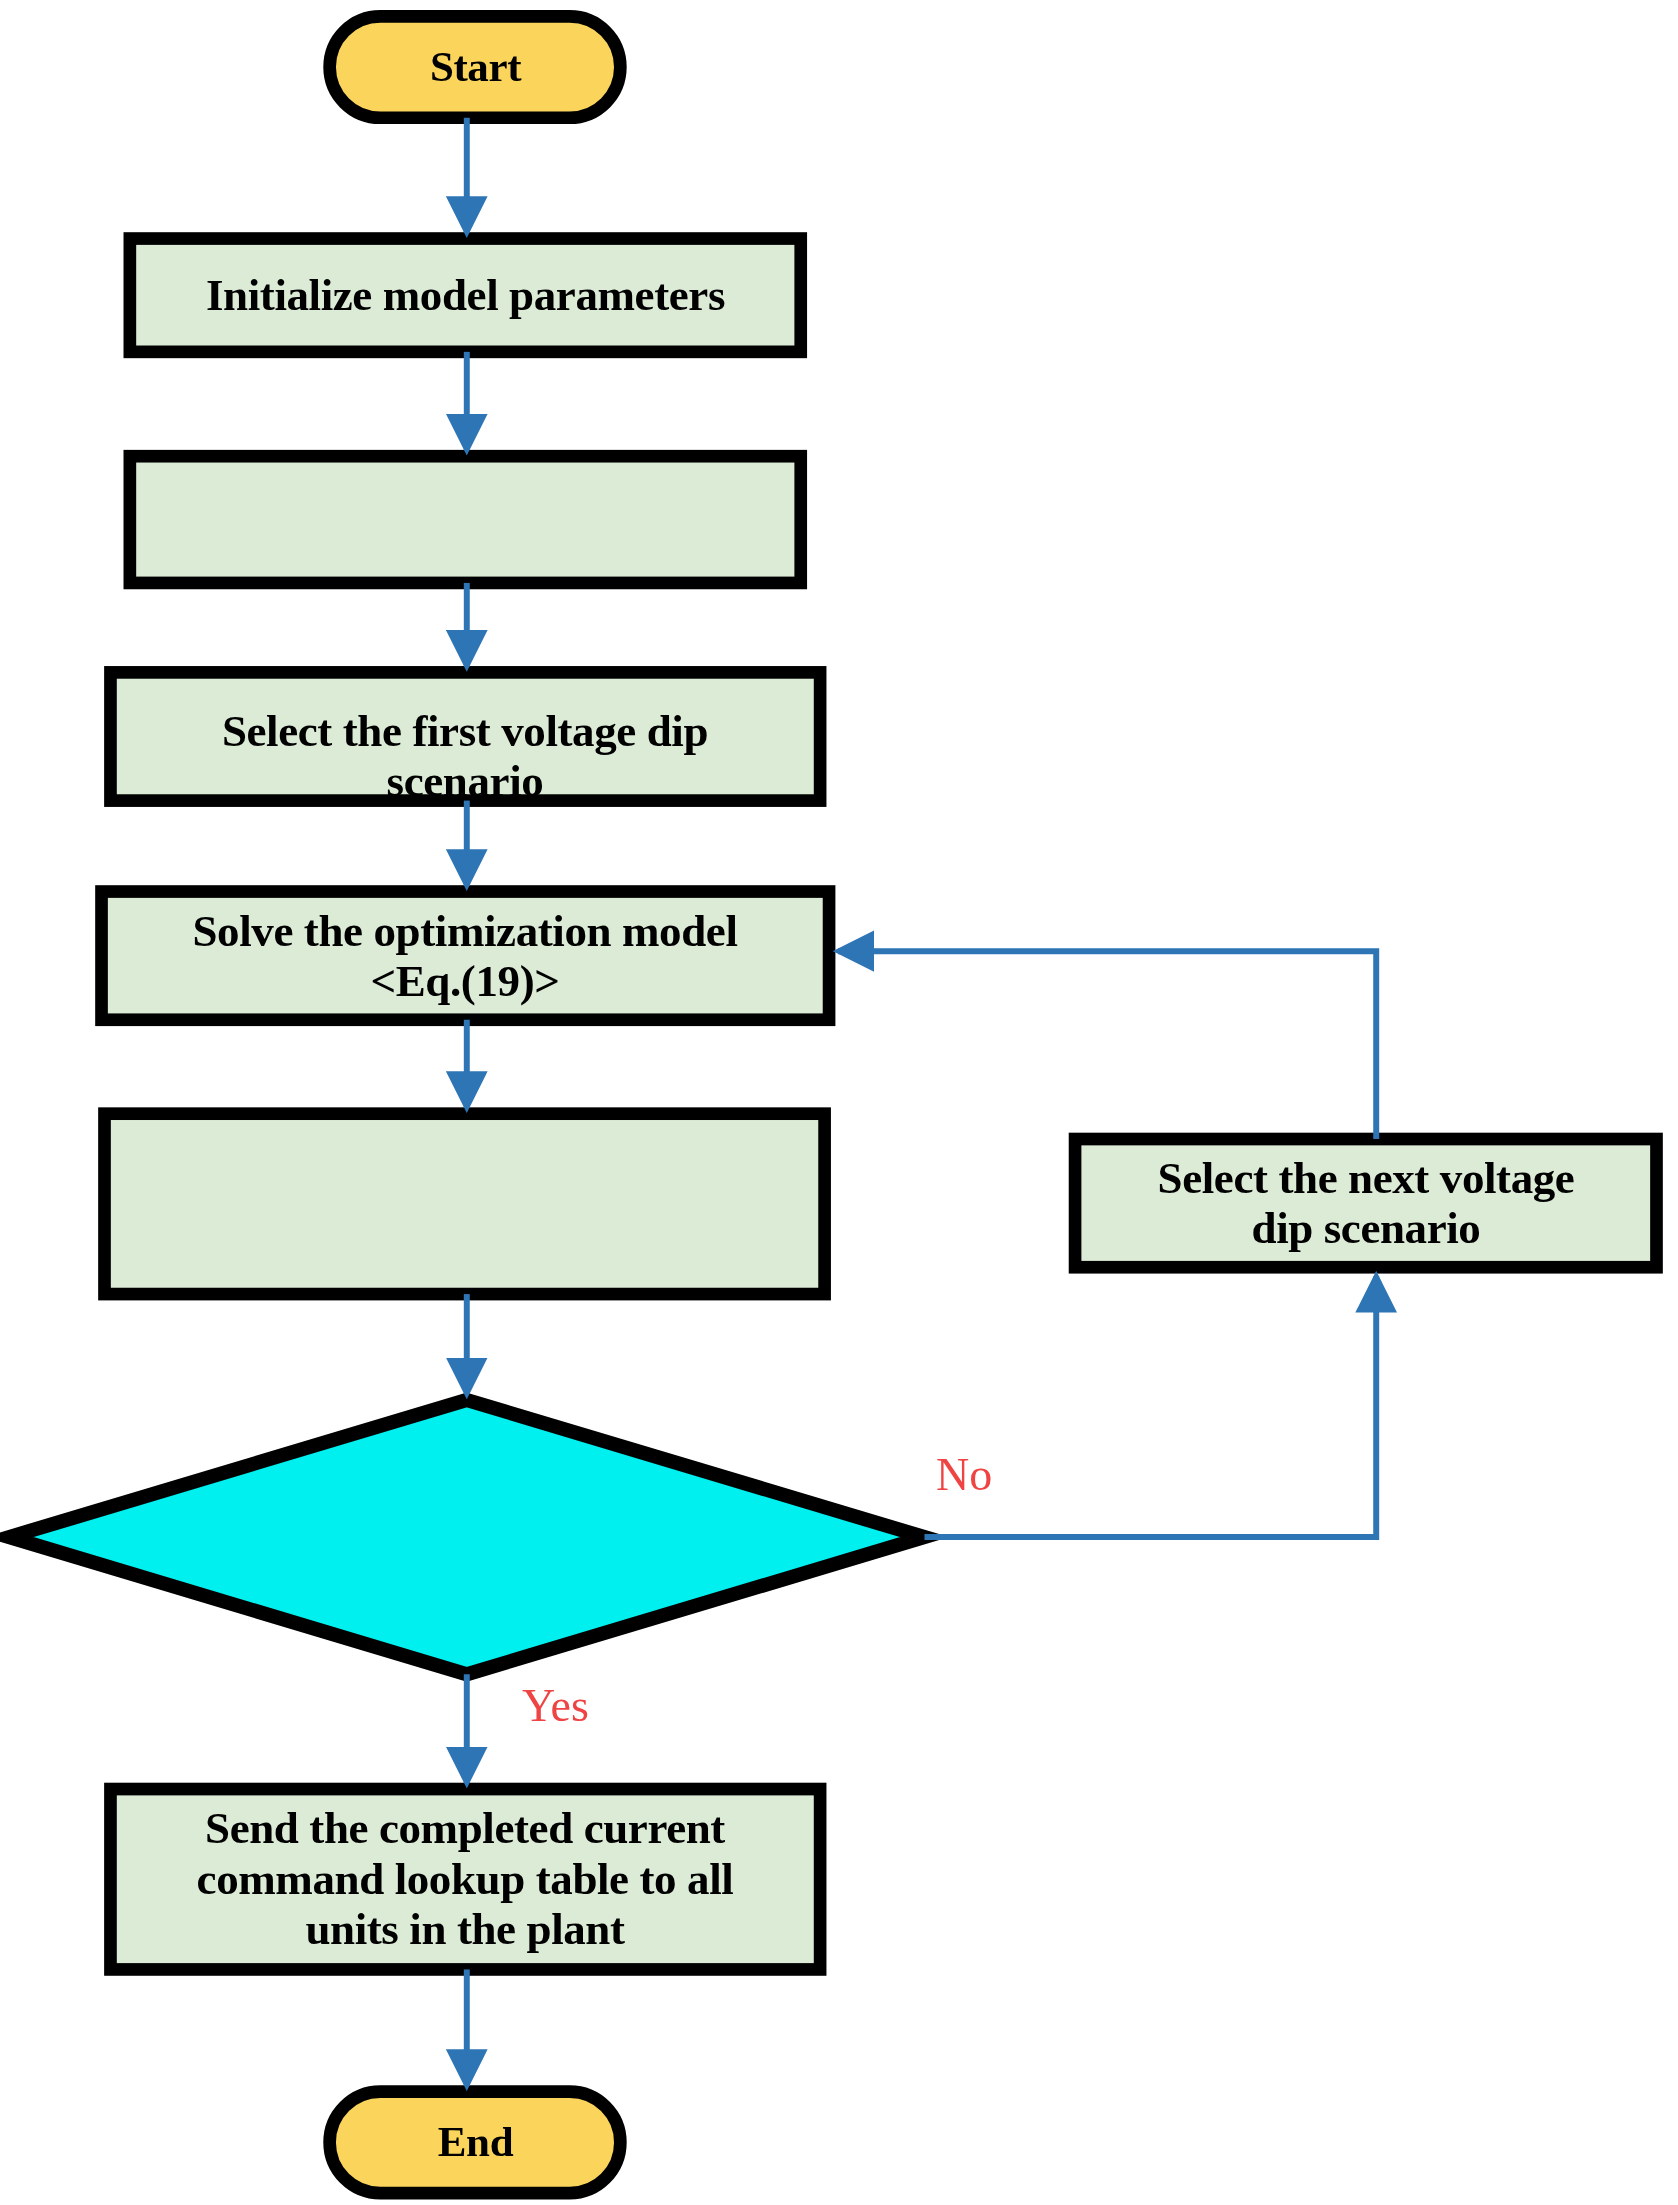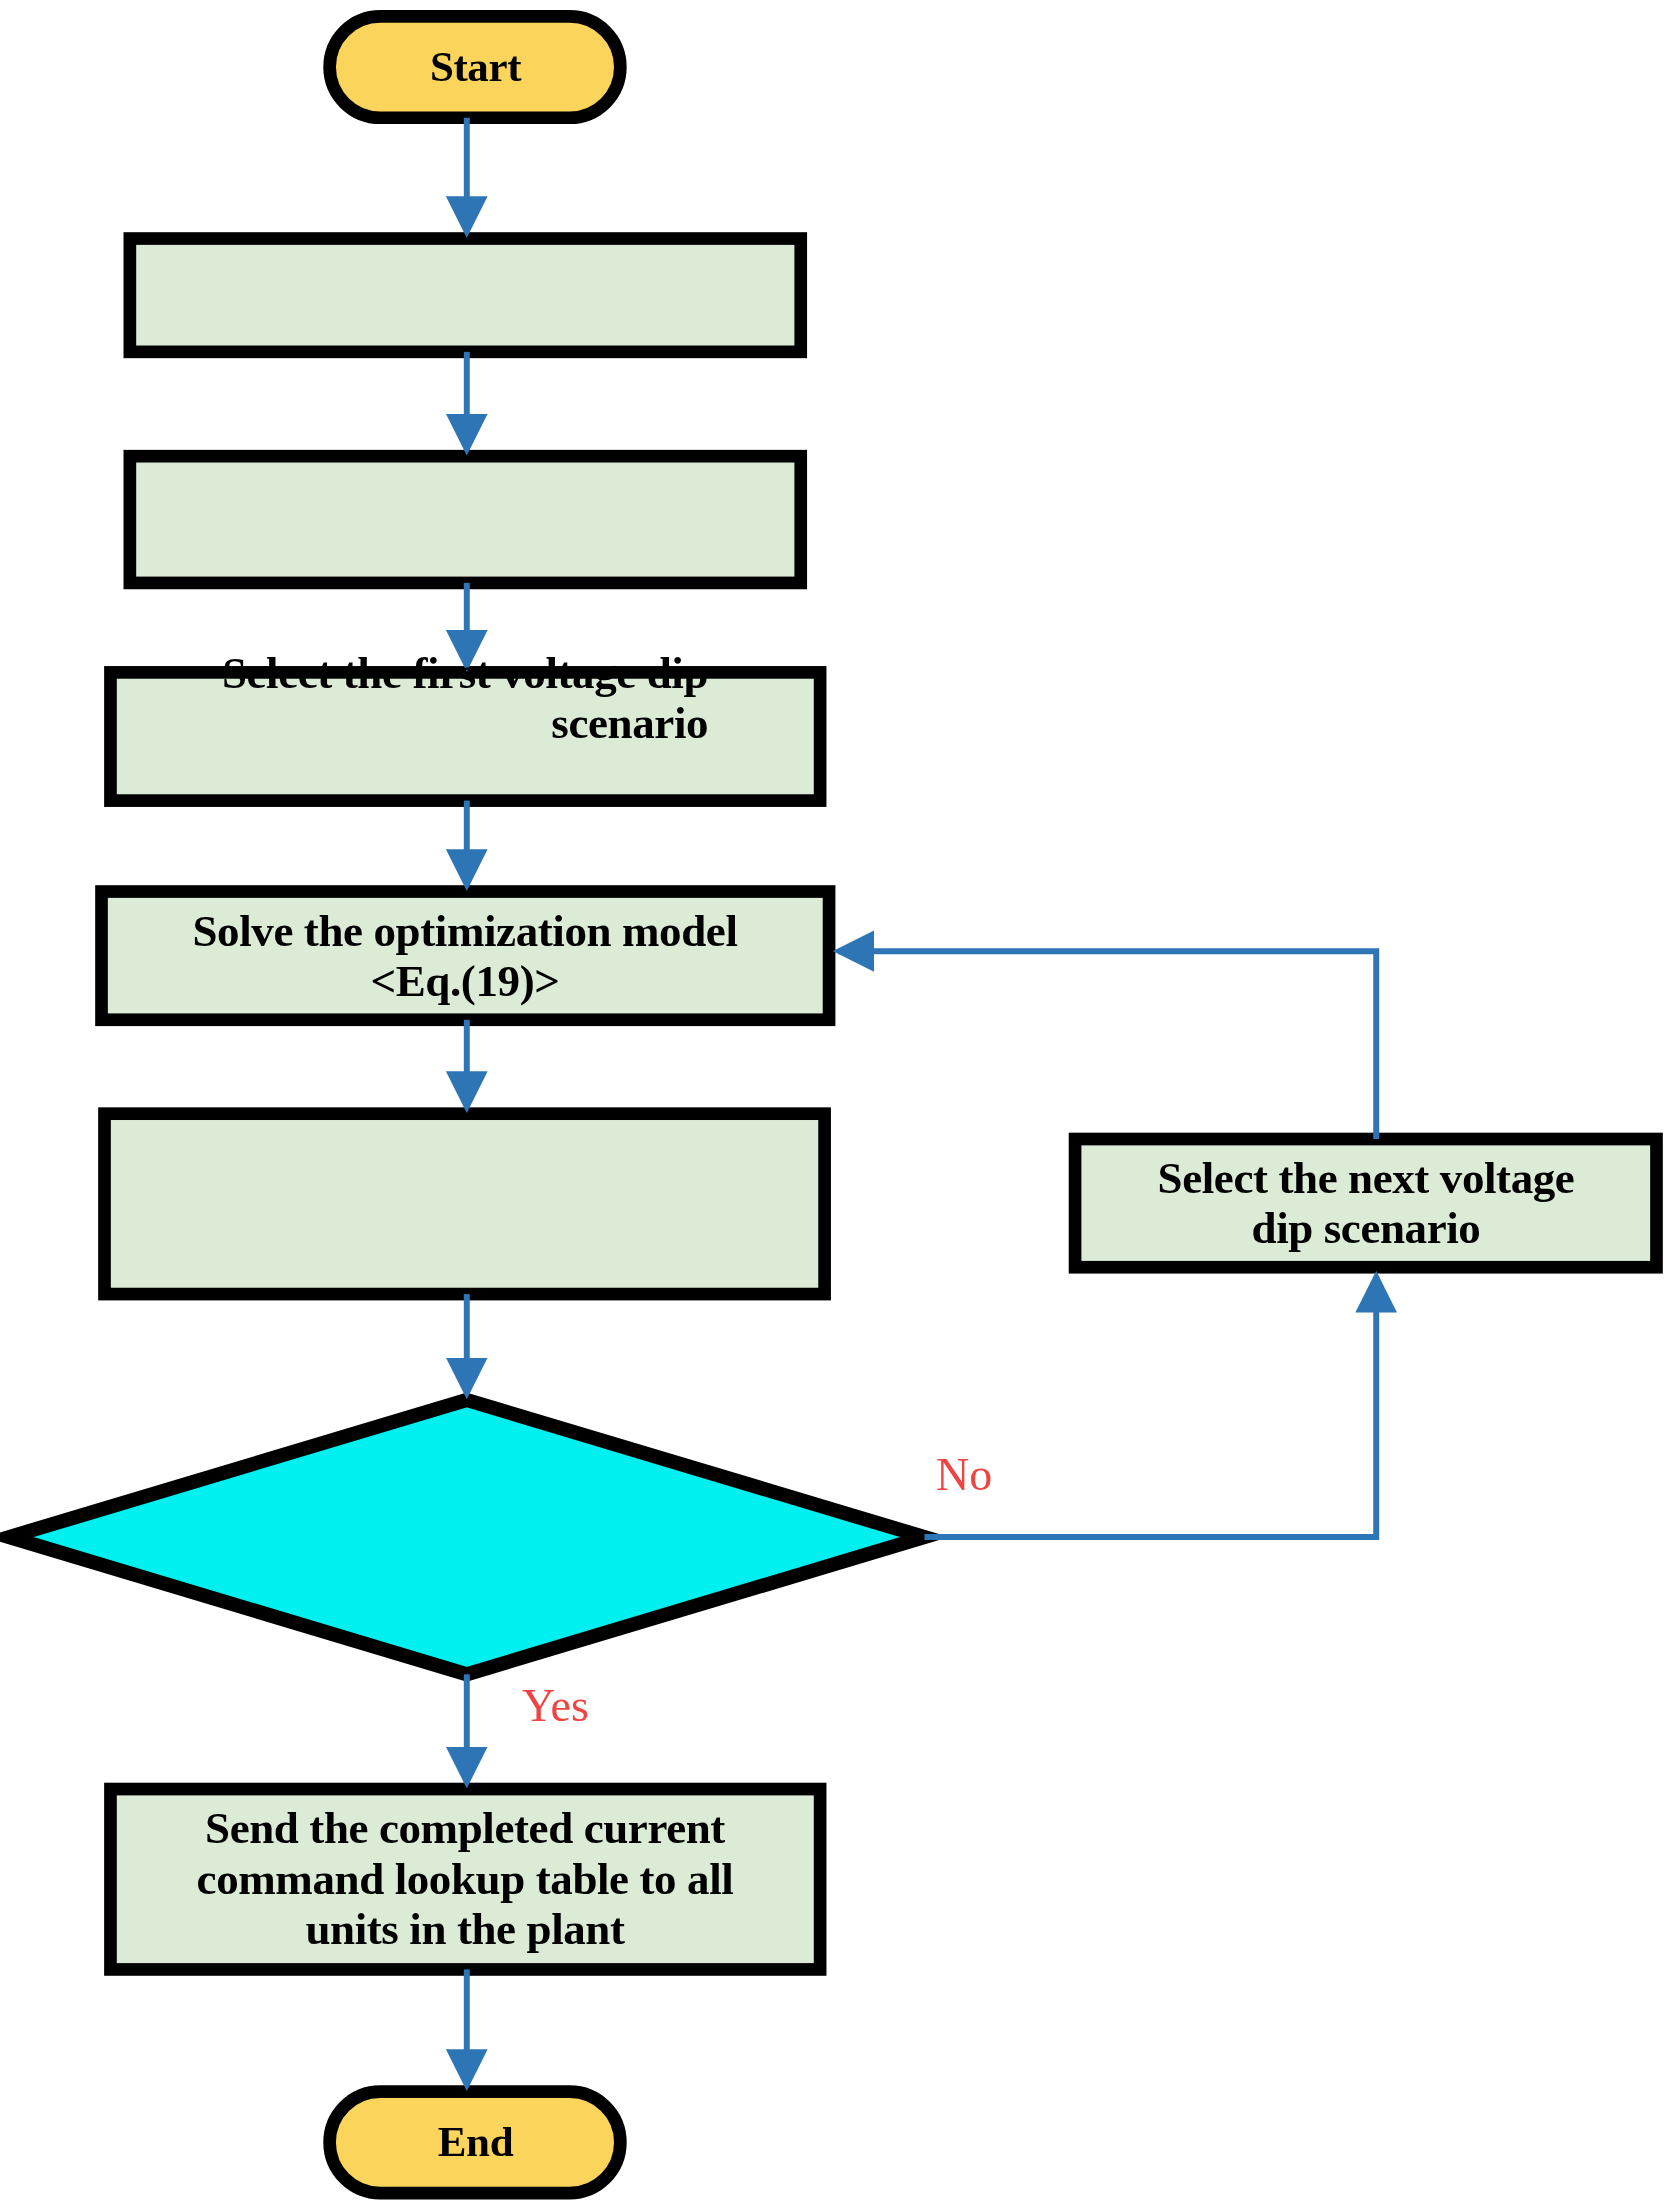--- a/index.html
+++ b/index.html
@@ -107,23 +107,24 @@
 
     <polyline points="1846,1528 1846,1276 1124,1276" fill="none" stroke="#2E75B6" stroke-width="8" marker-end="url(#arrowhead)"></polyline>
 
     <line x1="626" y1="2246" x2="626" y2="2392" stroke="#2E75B6" stroke-width="8" marker-end="url(#arrowhead)"></line>
 
     <line x1="626" y1="2642" x2="626" y2="2798" stroke="#2E75B6" stroke-width="8" marker-end="url(#arrowhead)"></line>
   </svg>
 
   <div class="node-text terminator-text" style="left:330px; top:16.4px; width:291px; height:101px;">Start</div>
 
+  <div class="node-text process-text" style="left:130px; top:239px; width:671px; height:113px;">Initialize model parameters</div>
 
 
-  <div class="node-text process-text" style="left:110px; top:634px; width:710px; height:128px;text-align:right;">Select the first voltage dip
+  <div class="node-text process-text" style="left:110px; top:692px; width:710px; height:128px;">Select the first voltage dip
 scenario</div>
 
   <div class="node-text process-text" style="left:101px; top:892px; width:728px; height:128px;">Solve the optimization model
 &lt;Eq.(19)&gt;</div>
 
 
   <div class="node-text process-text" style="left:1075px; top:1139px; width:582px; height:128px;">Select the next voltage
 dip scenario</div>
 
 

